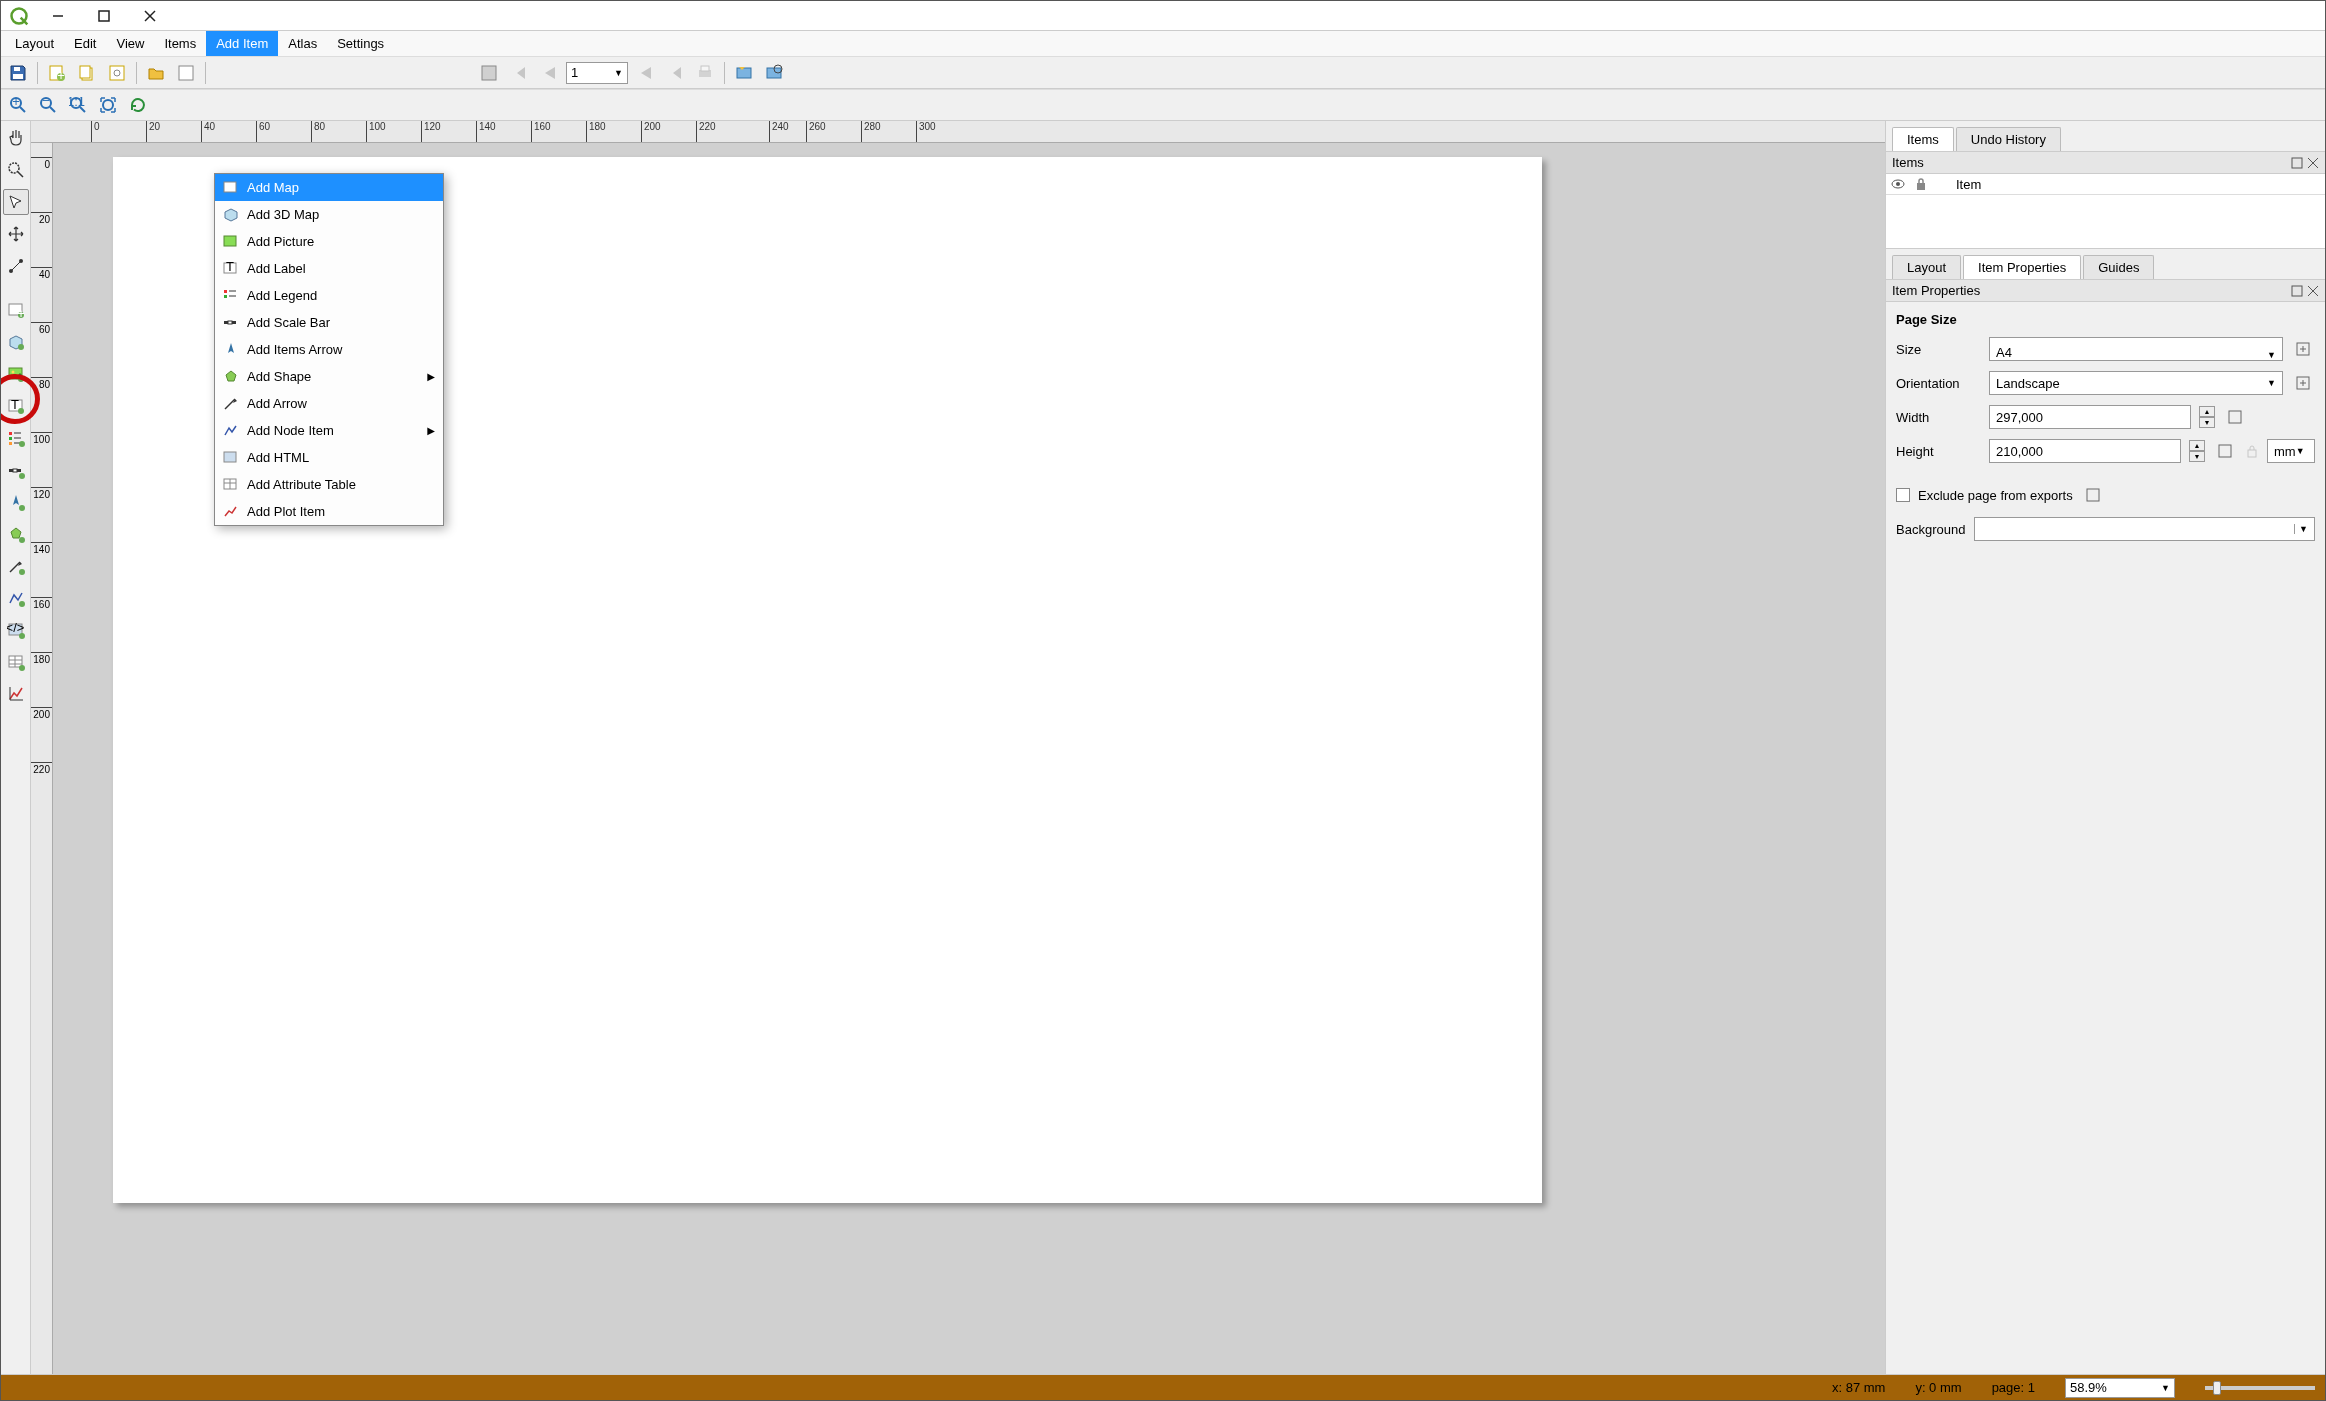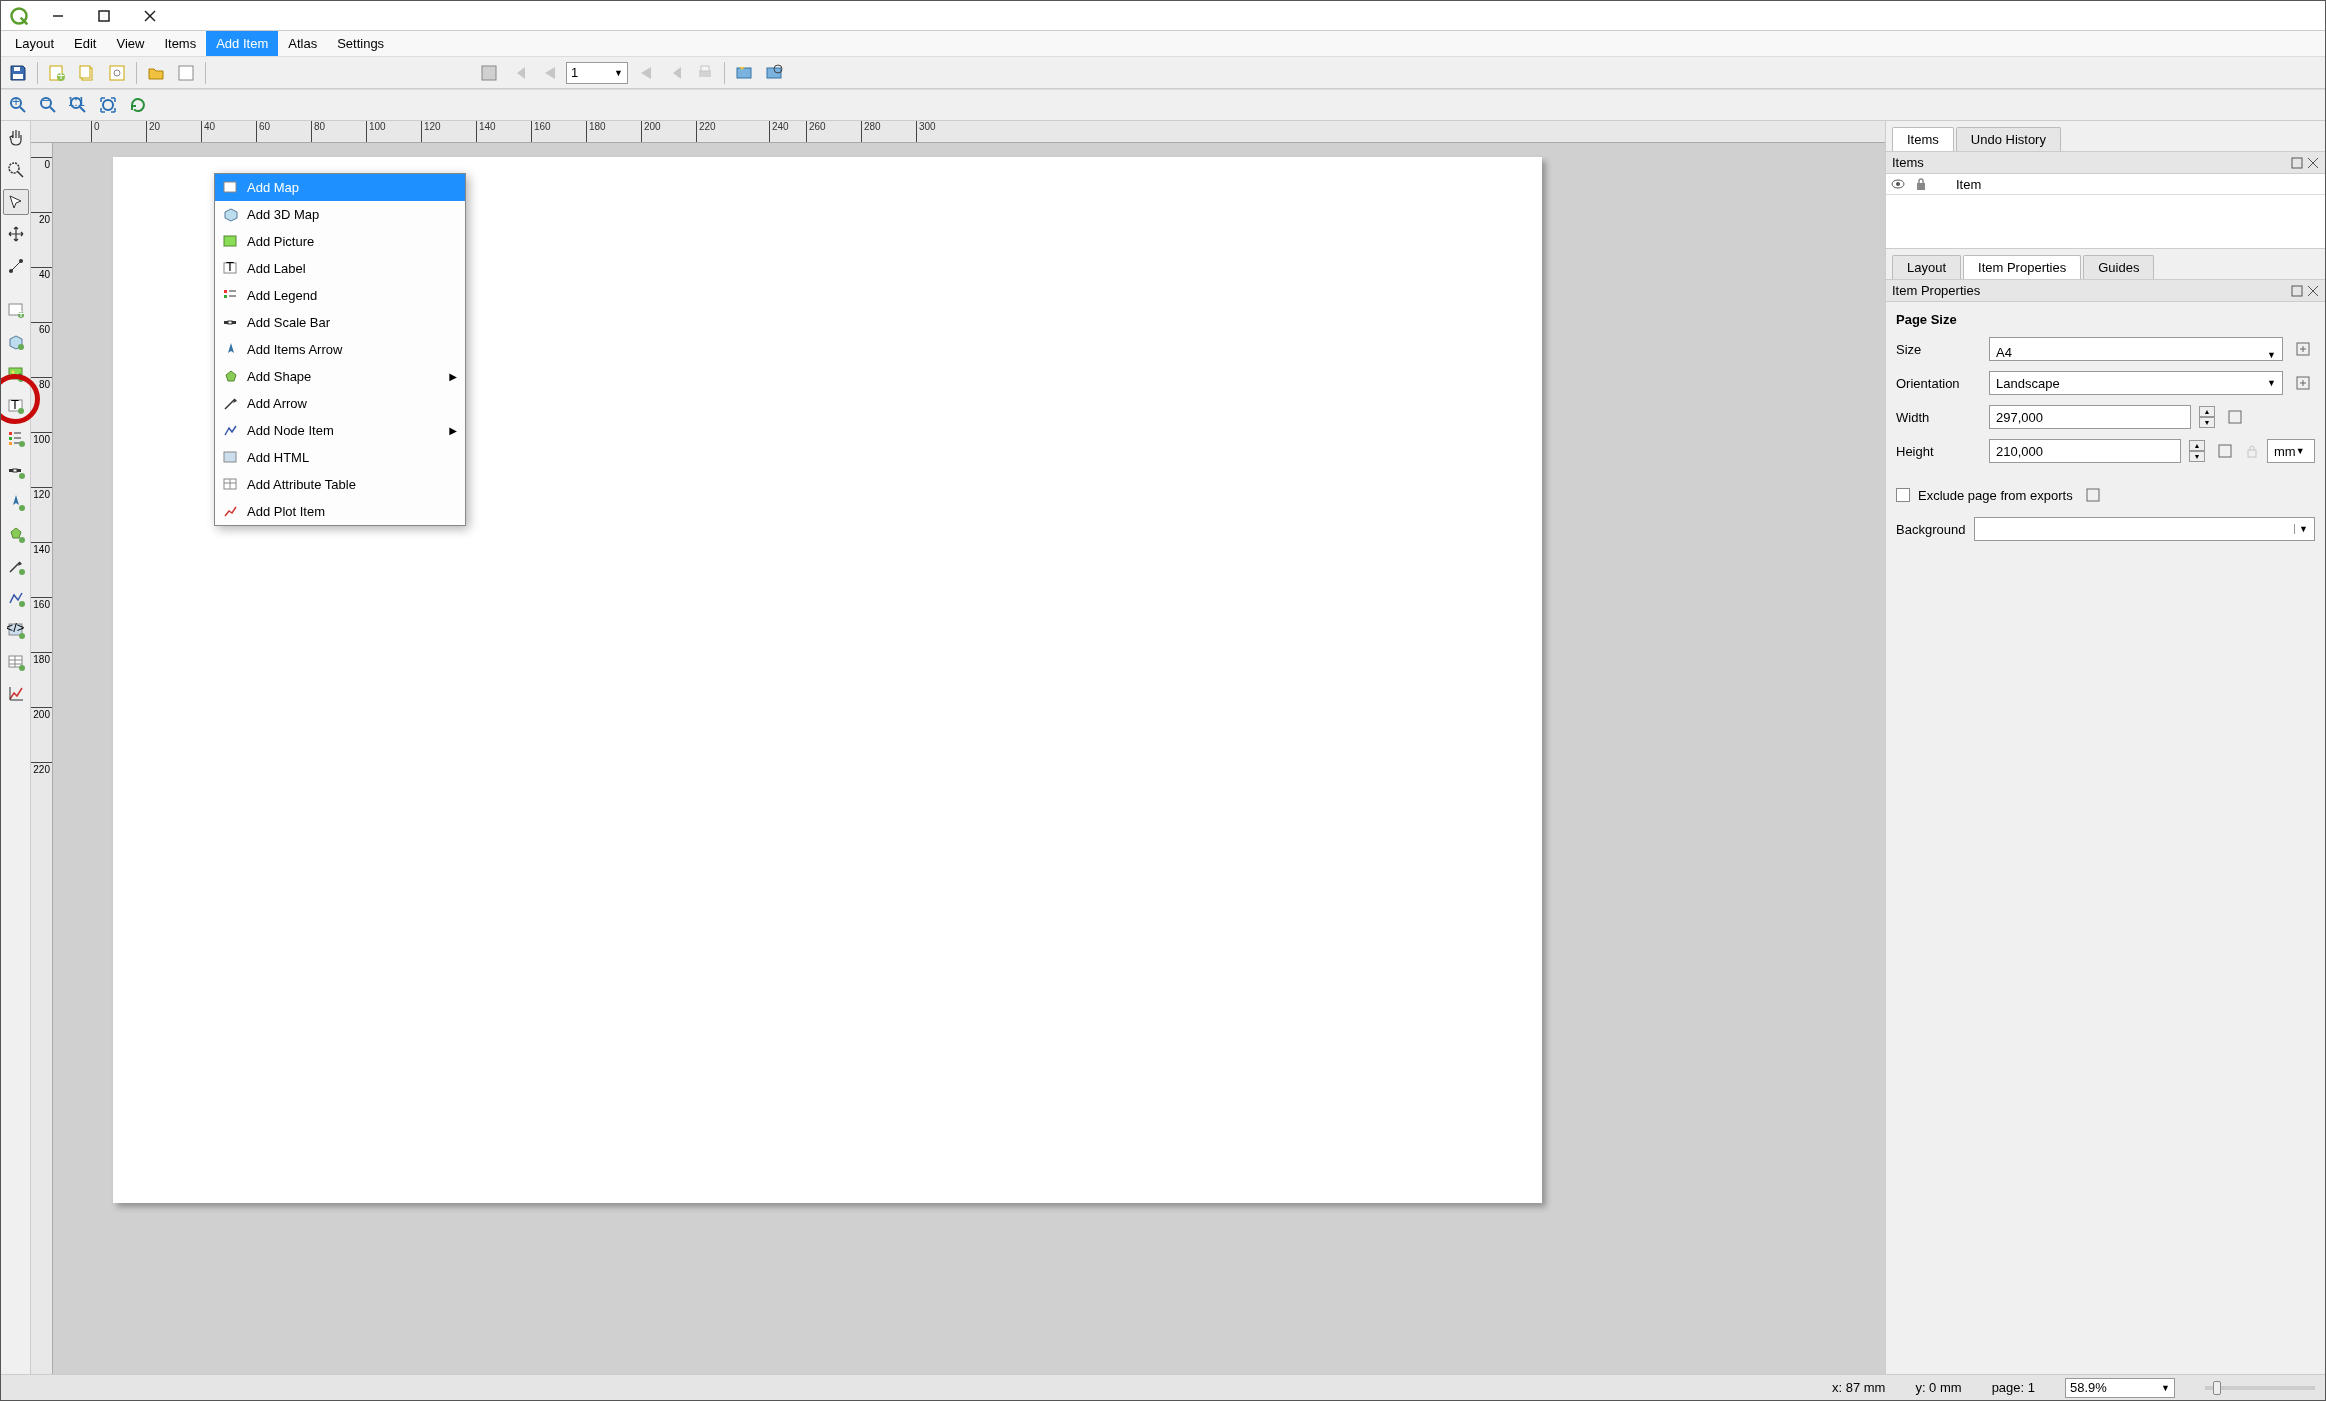--- a/index.html
+++ b/index.html
@@ -37,23 +37,23 @@
 .items-list-header .col-item { margin-left: 20px; font-size:13px; }
 .prop-tabs { display: flex; padding: 6px 6px 0 6px; gap:2px; border-bottom:1px solid #ccc; }
 .prop-body { padding: 10px 10px; background:#f0f0f0; flex:1; overflow:auto; }
 .prop-section-title { font-weight: bold; margin-bottom: 10px; }
 .prop-row { display: flex; align-items: center; margin-bottom: 10px; gap: 8px; }
 .prop-label { width: 85px; font-size:13px; }
 .prop-select, .prop-input { flex: 1; height: 24px; border: 1px solid #999; background: #fff; padding: 0 6px; font-size:13px; }
 .spin-btns { width:16px; display:flex; flex-direction:column; }
 .spin-btns div { height:11px; border:1px solid #999; background:#eee; display:flex; align-items:center; justify-content:center; font-size:7px; line-height:1; }
 .side-icon-btn { width: 24px; height: 24px; display:flex; align-items:center; justify-content:center; }
-.statusbar { height: 26px; border-top: 1px solid #ccc; background: #e5e5e5; display: flex; align-items: center; padding: 0 10px; gap: 30px; font-size: 13px; justify-content:flex-end; }
+.statusbar { height: 26px; border-top: 1px solid #ccc; background: #a16207; display: flex; align-items: center; padding: 0 10px; gap: 30px; font-size: 13px; justify-content:flex-end; }
 .statusbar .stat-combo { width: 110px; height: 20px; border:1px solid #999; background:#fff; padding:0 4px; display:flex; align-items:center; justify-content:space-between; font-size:12px;}
-.dropdown { position: absolute; top: 52px; left: 213px; width: 252px; background: #fdfdfd; border: 1px solid #888; box-shadow: 3px 3px 10px rgba(0,0,0,0.3); z-index: 100; }
+.dropdown { position: absolute; top: 52px; left: 213px; width: 230px; background: #fdfdfd; border: 1px solid #888; box-shadow: 3px 3px 10px rgba(0,0,0,0.3); z-index: 100; }
 .dropdown .dd-item { height: 27px; display: flex; align-items: center; padding: 0 8px; gap: 8px; font-size:14px; }
 .dropdown .dd-item.highlight { background: #1e90ff; color: #fff; }
 .dropdown .dd-item .dd-arrow { margin-left: auto; font-size: 10px; }
 .dropdown .dd-icon { width: 16px; height: 16px; display: flex; align-items:center; justify-content:center; }
 .red-circle { position: absolute; width: 50px; height: 50px; border: 5px solid #c80a0a; border-radius: 50%; top: 253px; left: -11px; z-index:50; pointer-events:none; }
 .checkbox { width:14px; height:14px; border:1px solid #888; background:#fff; display:inline-block; }
 svg { display:block; }
 .page-combo { width:62px; height:22px; border:1px solid #999; background:#fff; display:flex; align-items:center; padding:0 4px; justify-content:space-between;}
 </style>
 </head>

